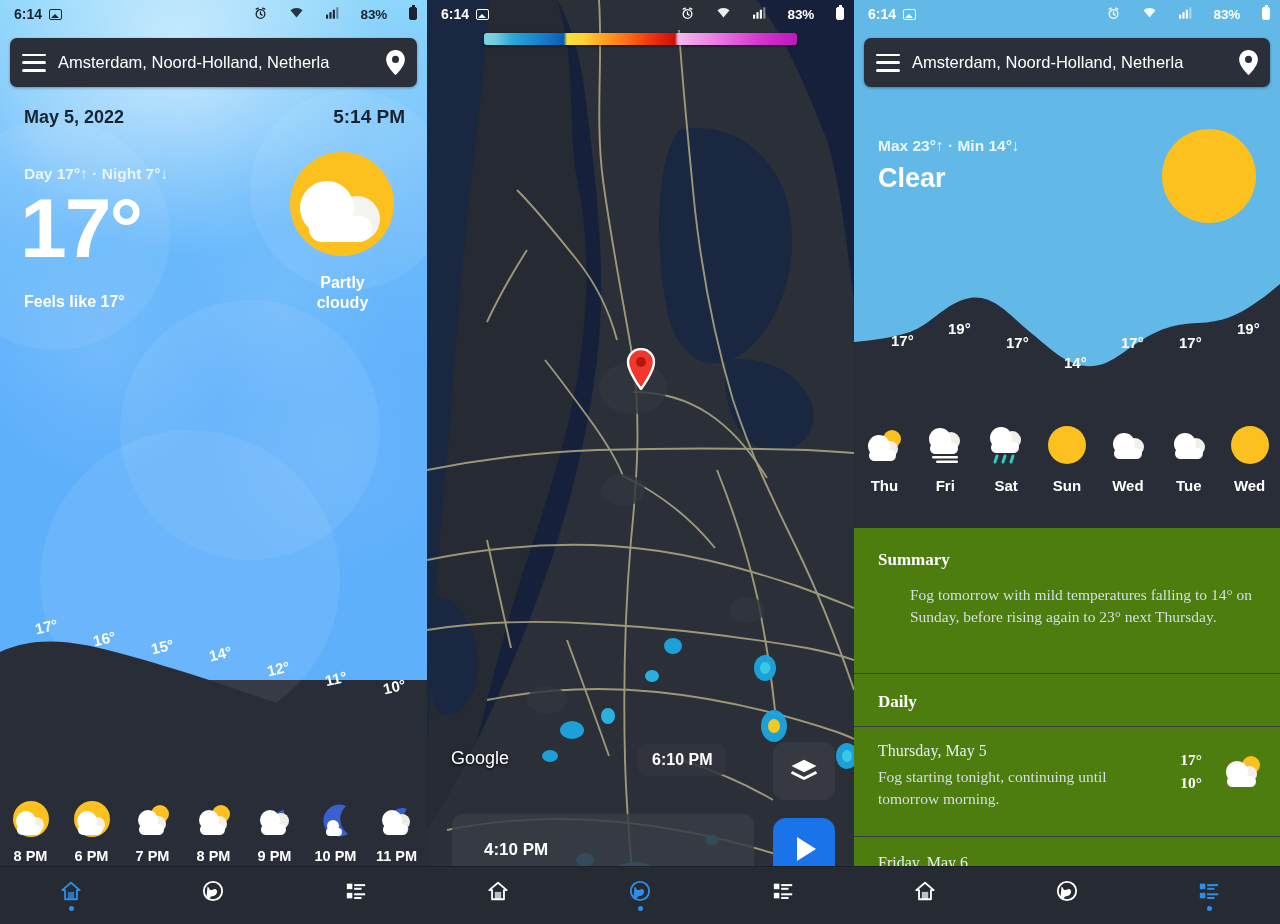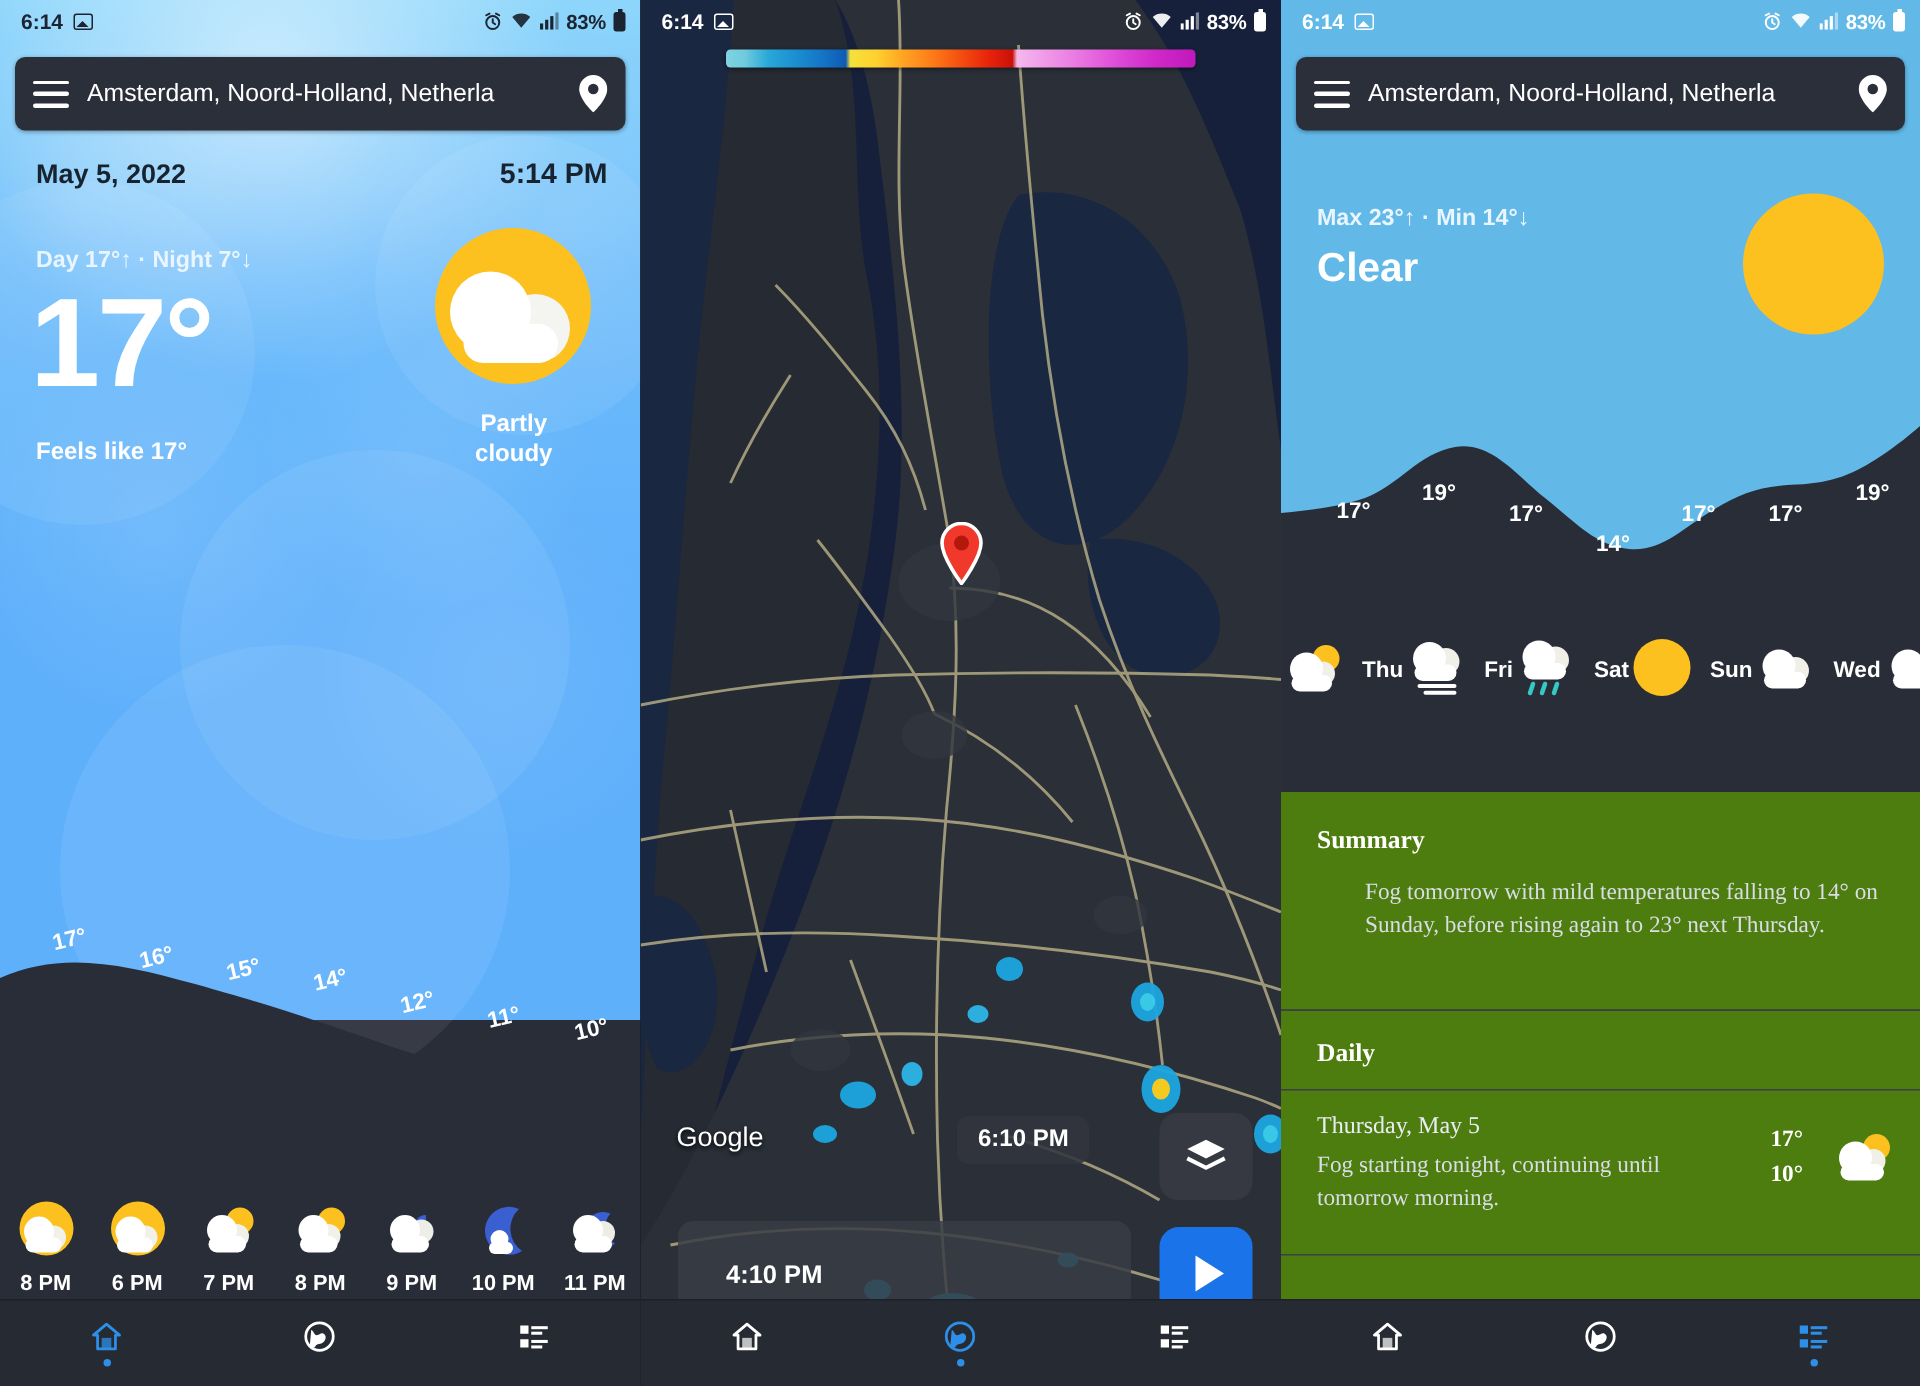--- a/index.html
+++ b/index.html
@@ -10,21 +10,21 @@
   .panel { position:relative; width:427px; height:924px; overflow:hidden; background:#292d38; }
   .panel.mid { width:427px; }
   .panel.right { width:426px; }
 
   
   .statusbar { position:absolute; top:0; left:0; right:0; height:28px;
     display:flex; align-items:center; justify-content:space-between;
     padding:0 10px 0 14px; font-size:14px; font-weight:bold; color:#fff; z-index:40; }
   .statusbar.dark-text { color:#1b2430; }
   .sb-left { display:flex; align-items:center; gap:7px; }
-  .sb-right { display:flex; align-items:center; gap:5px; }
+  .sb-right { display:flex; gap:22px; }
   .sb-pct { font-size:13.5px; font-weight:bold; letter-spacing:-0.2px; }
   .ic { display:inline-block; line-height:1; }
   .photo-ic { width:13px; height:11px; border:1.6px solid currentColor; border-radius:2px; position:relative; }
   .photo-ic::after { content:""; position:absolute; left:1px; bottom:1px; width:0; height:0;
     border-left:4px solid transparent; border-right:4px solid transparent; border-bottom:4px solid currentColor; }
   .batt { width:8px; height:13px; border:1.6px solid currentColor; border-radius:2px; position:relative; background:currentColor; }
   .batt::before { content:""; position:absolute; top:-3px; left:1.6px; width:3px; height:2px; background:currentColor; }
 
   
   .searchbar { position:absolute; top:38px; left:10px; right:10px; height:49px;
@@ -109,21 +109,21 @@
   
   .rsky { position:absolute; top:0; left:0; right:0; height:390px; background:#62b9e8; }
   .r-maxmin { position:absolute; top:137px; left:24px; color:#eaf6ff; font-size:15.5px; font-weight:bold; z-index:10; }
   .r-cond { position:absolute; top:163px; left:24px; color:#fff; font-size:27px; font-weight:bold; z-index:10; }
   .r-sun { position:absolute; top:128px; left:307px; width:96px; height:96px; z-index:10; }
   .rcurve { position:absolute; left:0; right:0; top:260px; height:140px; z-index:12; }
   .rcurve svg { display:block; width:100%; height:100%; }
   .rct { position:absolute; color:#fff; font-size:15px; font-weight:bold; z-index:14; }
 
   .dayrow { position:absolute; left:0; right:0; top:425px; height:95px; display:flex; align-items:flex-start; z-index:16; }
-  .dcell { flex:1; display:flex; flex-direction:row; align-items:center; gap:10px; }
+  .dcell { flex:1; display:flex; flex-direction:column; align-items:center; gap:10px; }
   .dcell .di { width:44px; height:42px; }
   .dcell .dl { color:#fff; font-size:15px; font-weight:bold; }
 
   .section { position:absolute; left:0; right:0; background:#4d7c0f;font-family:Liberation Serif, serif; }
   .sec-sep { position:absolute; left:0; right:0; height:1px; background:#3a3f4a; }
   .sec-title { color:#fff; font-size:17px; font-weight:bold; }
   .sec-body { color:#d9dde4; font-size:15.5px; line-height:1.45; }
   .daily-row { position:relative; padding:16px 24px 14px; }
   .daily-row .dday { color:#e9edf3; font-size:16px; margin-bottom:6px; }
   .daily-row .ddesc { color:#d9dde4; font-size:15.5px; line-height:1.42; width:270px; }
@@ -602,20 +602,21 @@
               <circle cx="33" cy="13" r="9" fill="#fcc11e"></circle>
               <circle cx="31" cy="22" r="8" fill="#f0f0e9"></circle>
               <circle cx="19" cy="20" r="11" fill="#fff"></circle>
               <rect x="9" y="24" width="29" height="11" rx="5.5" fill="#fff"></rect>
             </svg>
         </div>
       </div>
       <div class="sec-sep" style="top:162px;"></div>
 
       <div class="daily-row" style="margin-top:14px;">
+        <div class="dday">Friday, May 6</div>
         <div class="ddesc"></div>
         <div class="dtemps" style="top:24px;">
           <div>19°</div>
         </div>
         <div class="dicon" style="top:28px;">
           <svg viewBox="0 0 48 40" width="48" height="40">
               <circle cx="32" cy="20" r="9" fill="#f0f0e9"></circle>
               <circle cx="20" cy="18" r="11" fill="#fff"></circle>
               <rect x="10" y="22" width="29" height="11" rx="5.5" fill="#fff"></rect>
             </svg>

